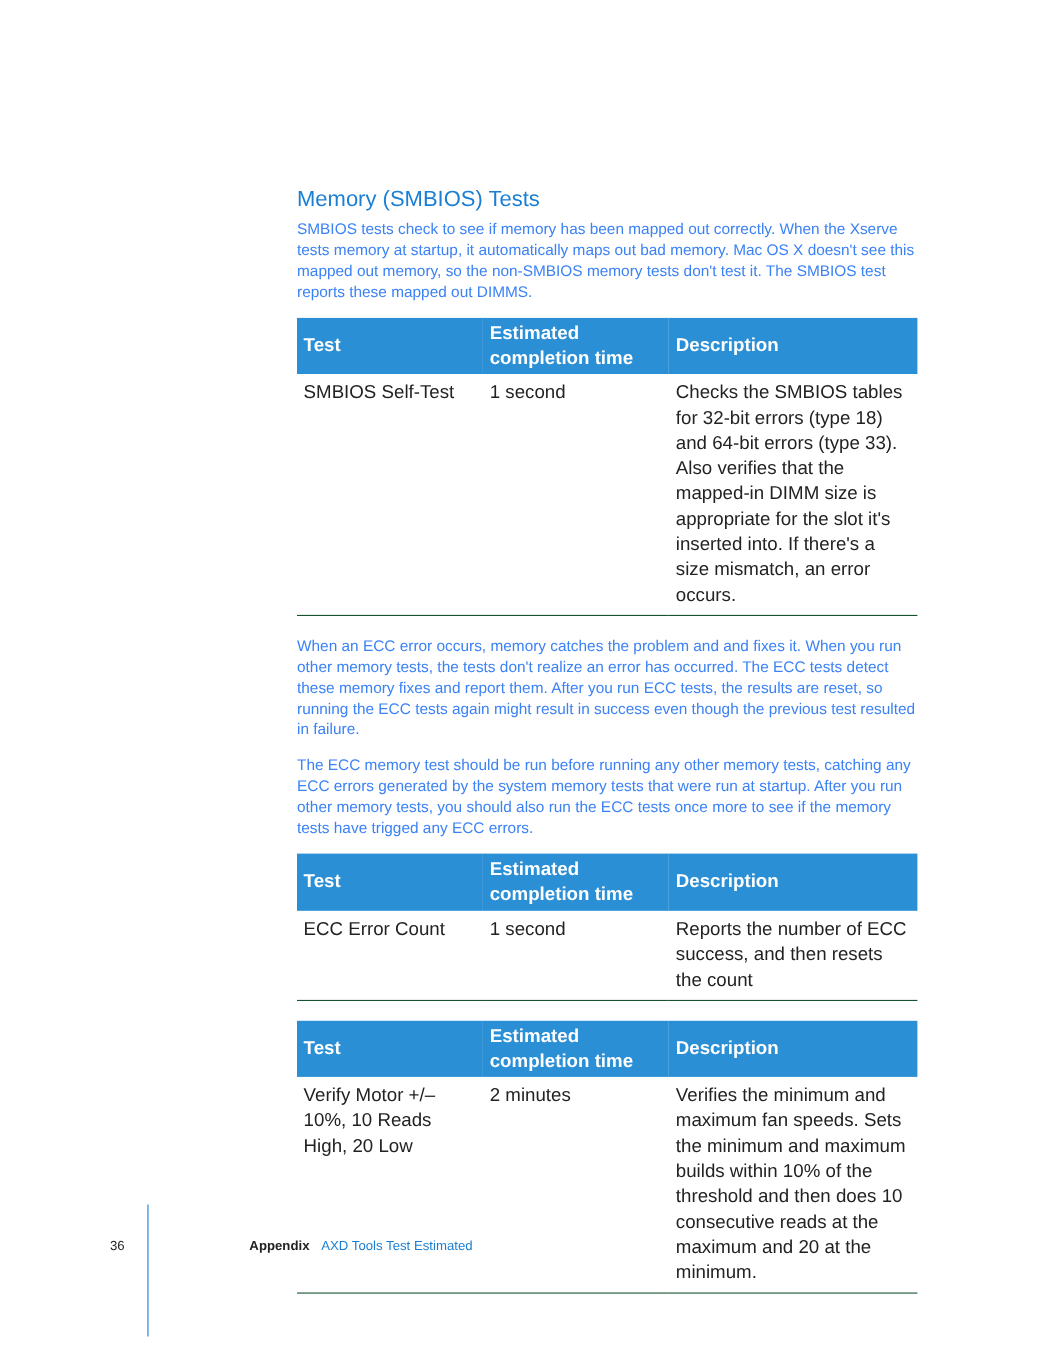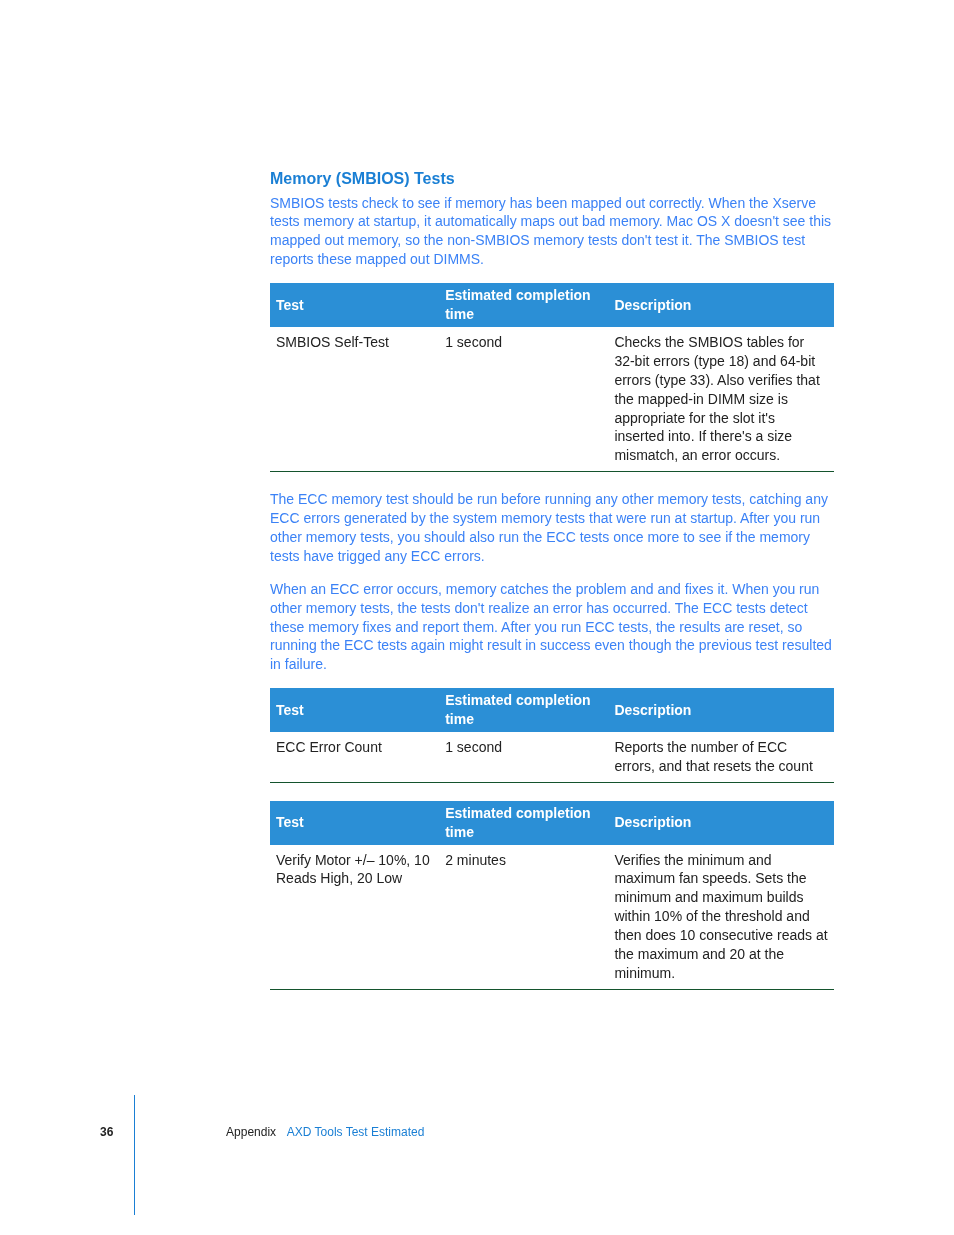--- a/index.html
+++ b/index.html
@@ -12,33 +12,33 @@
     height: 1235px;
     position: relative;
     font-size: 14px;
     line-height: 1.35;
   }
   .page {
     padding: 168px 120px 0 270px;
   }
   h2.section {
     color: #1a7fd4;
-    font-size: 16px;
-    font-weight: 700;
+    font-size: 20px;
+    font-weight: 400;
     margin: 0 0 4px 0;
   }
   p.body {
     margin: 0 0 14px 0;
     color: #3b82f6;
   }
   table.tests {
     width: 100%;
     border-collapse: collapse;
     margin: 6px 0 18px 0;
-    font-size: 14px;
+    font-size: 17px;
   }
   table.tests thead th {
     background: #2b8fd6;
     color: #fff;
     text-align: left;
     font-weight: 600;
     padding: 3px 6px 3px 6px;
   }
   table.tests td {
     padding: 6px 6px 6px 6px;
@@ -49,25 +49,25 @@
   table.tests col.c1 { width: 30%; }
   table.tests col.c2 { width: 30%; }
   table.tests col.c3 { width: 40%; }
   .footer {
     position: absolute;
     left: 100px;
     bottom: 95px;
     font-size: 12px;
   }
   .footer .pagenum {
-    font-weight: 700;
+    font-weight: 400;
     margin-right: 110px;
   }
   .footer .appendix {
-    font-weight: 400;
+    font-weight: 700;
     margin-right: 8px;
     margin-top: 46px;
   }
   .footer .title {
     color: #1a7fd4;
   }
   .vrule {
     position: absolute;
     left: 134px;
     bottom: 20px;
@@ -99,41 +99,41 @@
     </thead>
     <tbody>
       <tr>
         <td>SMBIOS Self-Test</td>
         <td>1 second</td>
         <td>Checks the SMBIOS tables for 32-bit errors (type 18) and 64-bit errors (type 33). Also verifies that the mapped-in DIMM size is appropriate for the slot it's inserted into. If there's a size mismatch, an error occurs.</td>
       </tr>
     </tbody>
   </table>
 
+  <p class="body">When an ECC error occurs, memory catches the problem and and fixes it. When you run other memory tests, the tests don't realize an error has occurred. The ECC tests detect these memory fixes and report them. After you run ECC tests, the results are reset, so running the ECC tests again might result in success even though the previous test resulted in failure.</p>
   <p class="body">The ECC memory test should be run before running any other memory tests, catching any ECC errors generated by the system memory tests that were run at startup. After you run other memory tests, you should also run the ECC tests once more to see if the memory tests have trigged any ECC errors.</p>
-  <p class="body">When an ECC error occurs, memory catches the problem and and fixes it. When you run other memory tests, the tests don't realize an error has occurred. The ECC tests detect these memory fixes and report them. After you run ECC tests, the results are reset, so running the ECC tests again might result in success even though the previous test resulted in failure.</p>
 
   <table class="tests">
     <colgroup>
         <col class="c1">
         <col class="c2">
         <col class="c3">
       </colgroup>
     <thead>
       <tr>
         <th>Test</th>
         <th>Estimated completion time</th>
         <th>Description</th>
       </tr>
     </thead>
     <tbody>
       <tr>
         <td>ECC Error Count</td>
         <td>1 second</td>
-        <td>Reports the number of ECC errors, and that resets the count</td>
+        <td>Reports the number of ECC success, and then resets the count</td>
       </tr>
     </tbody>
   </table>
 
 
   <table class="tests">
     <colgroup>
         <col class="c1">
         <col class="c2">
         <col class="c3">

